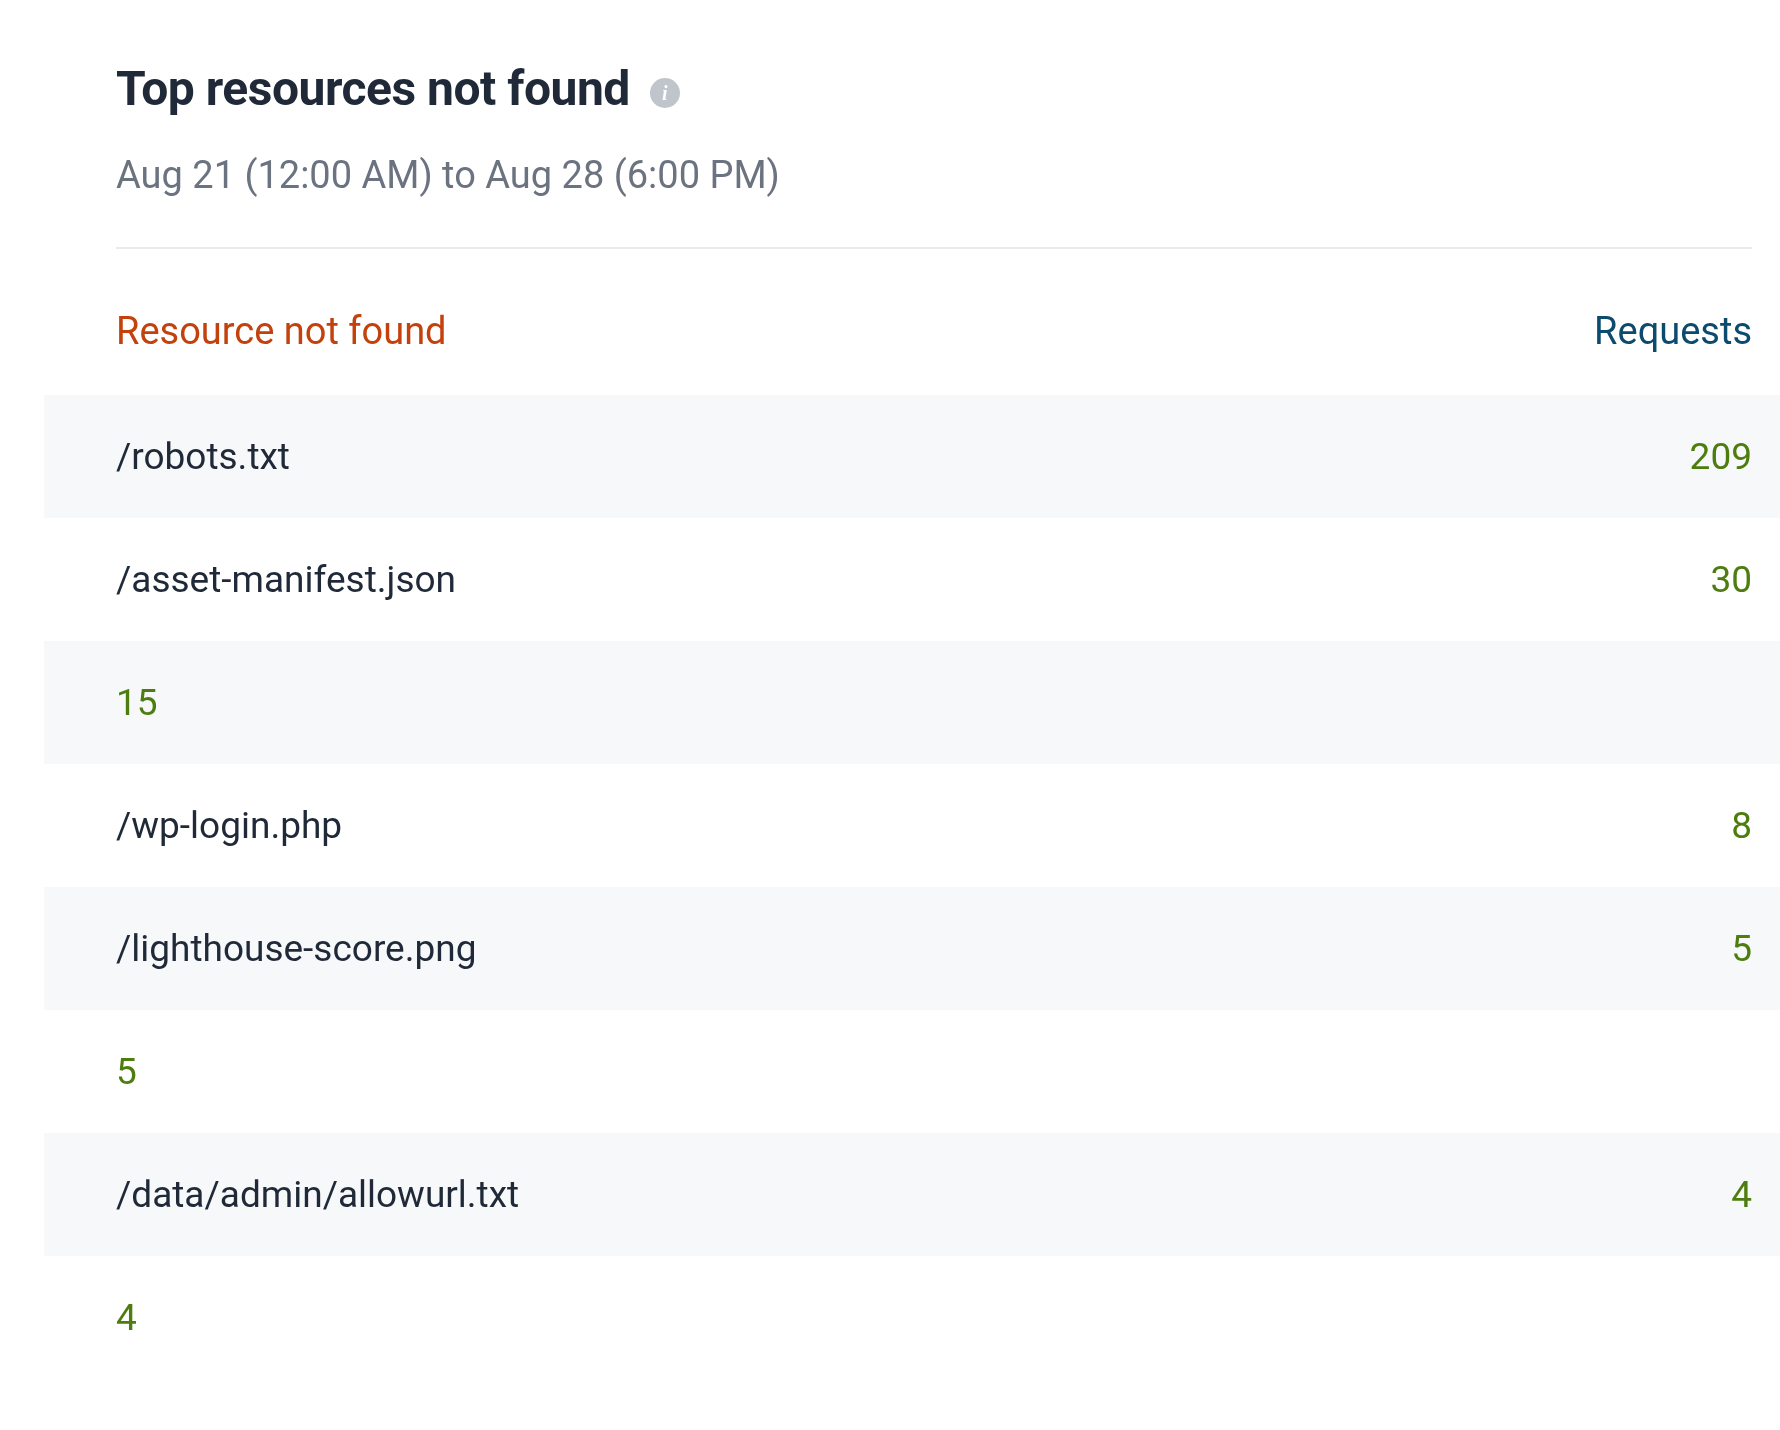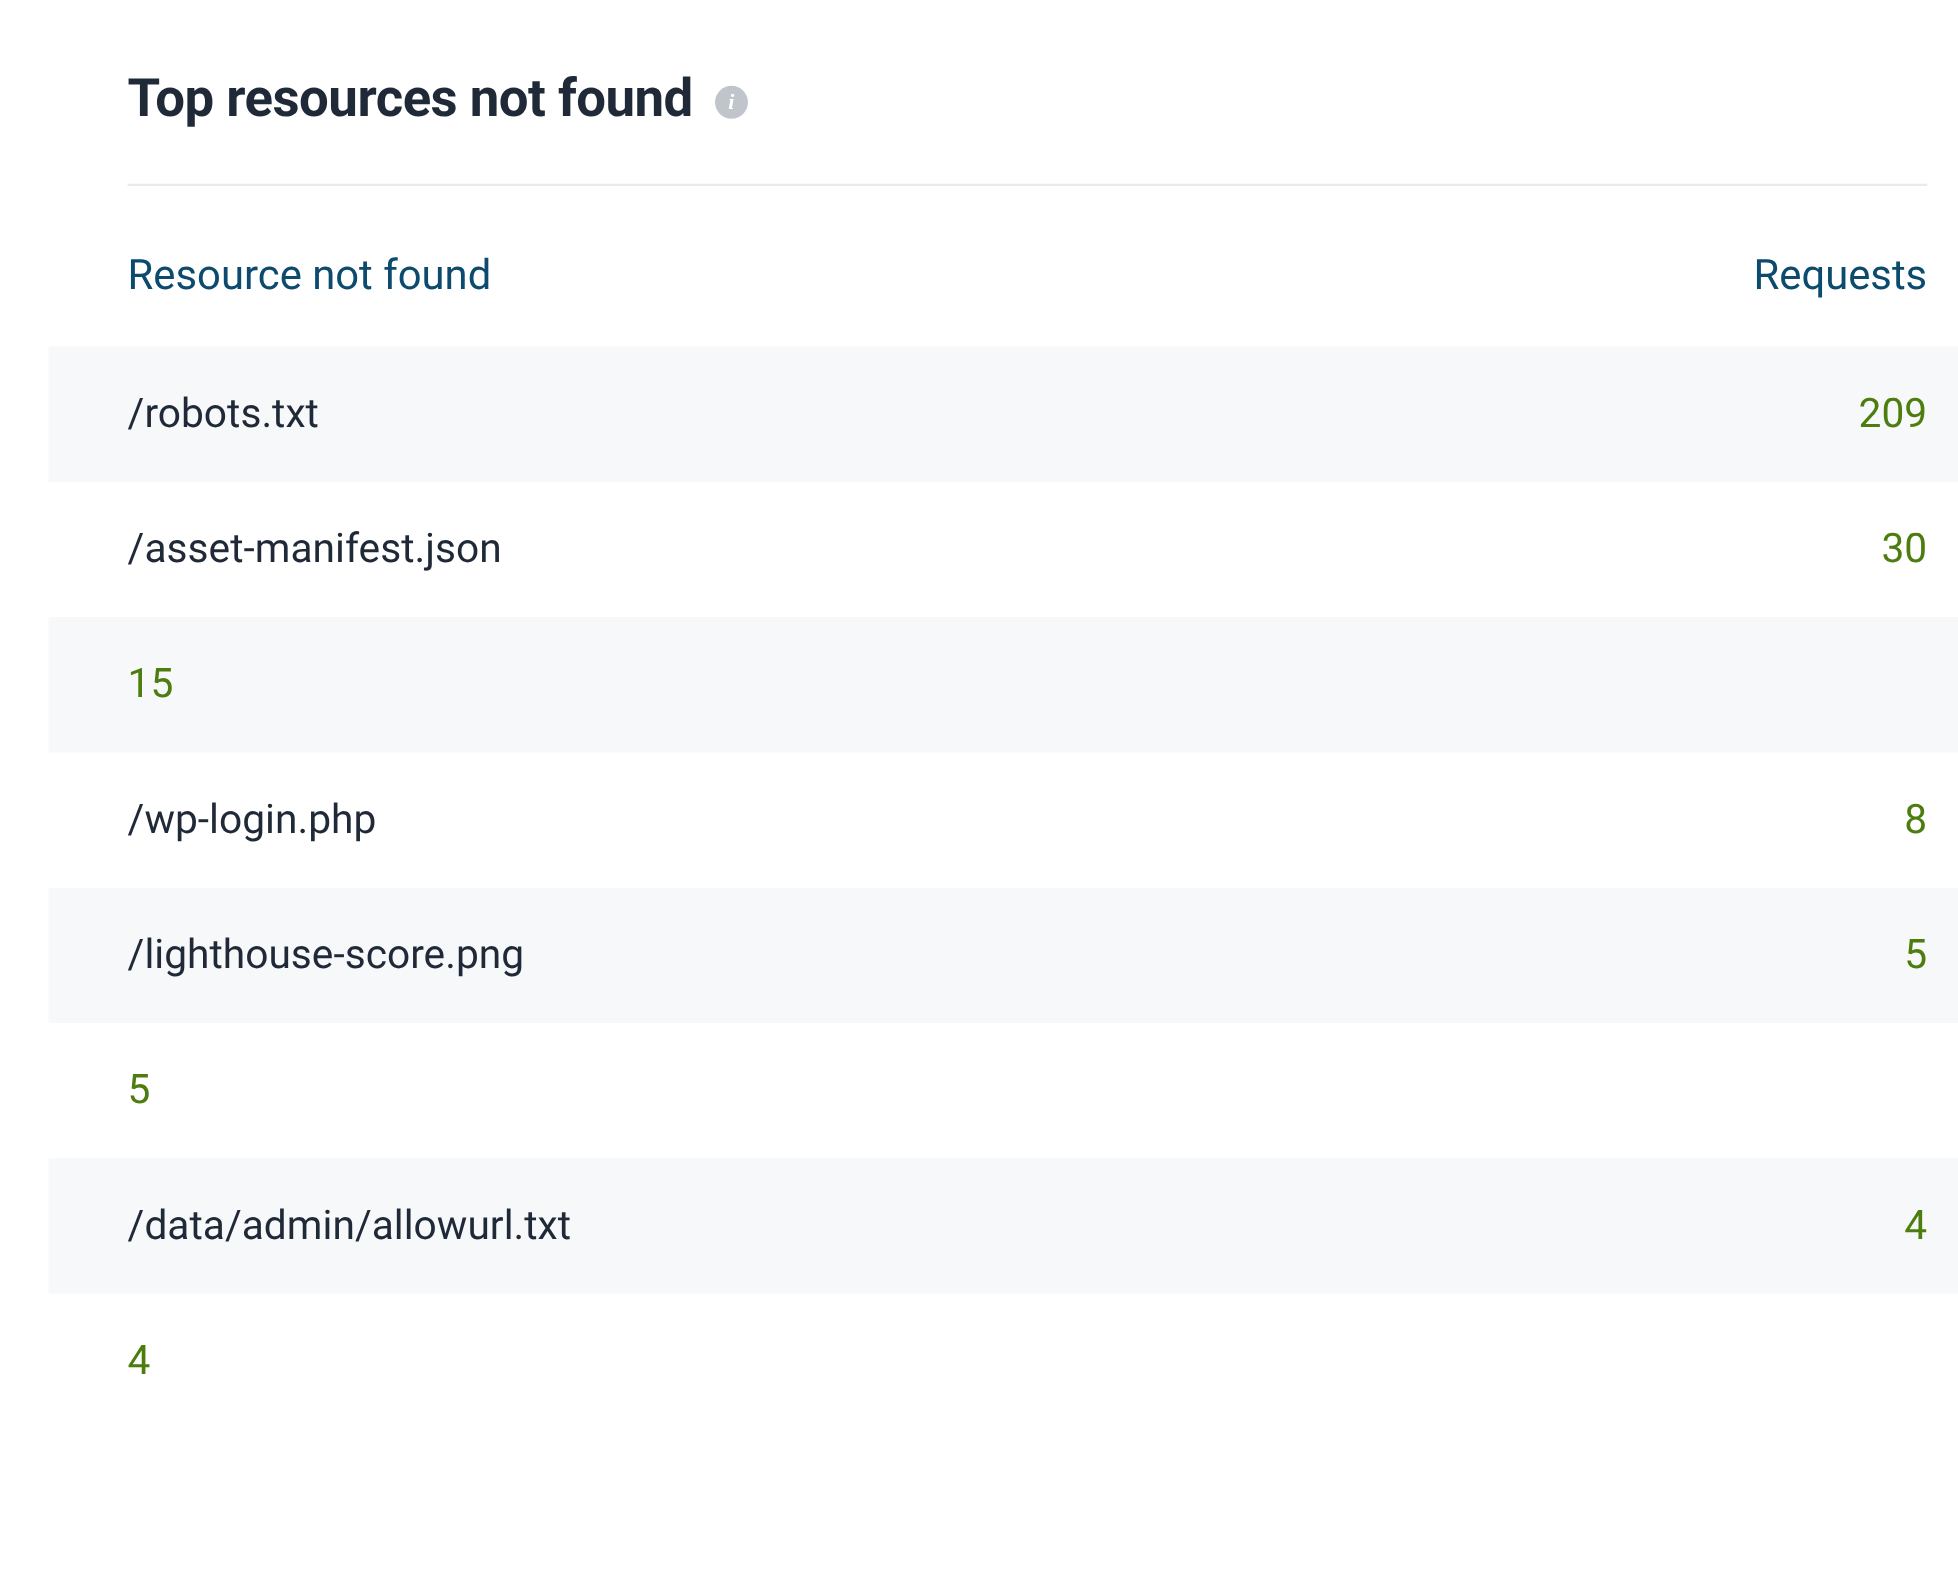--- a/index.html
+++ b/index.html
@@ -66,21 +66,21 @@
       margin-top: 60px;
     }
     .table-header-row {
       display: flex;
       justify-content: space-between;
       align-items: center;
       padding: 0 72px 42px 72px;
     }
     .col-resource-header {
       font-size: 38px;
-      color: #0c4a6e;
+      color: #c2410c;
       font-weight: 400;
     }
     .col-requests-header {
       font-size: 38px;
       color: #0c4a6e;
       font-weight: 400;
     }
     .table-row {
       display: flex;
       justify-content: space-between;
@@ -106,20 +106,21 @@
   </style>
 </head>
 <body>
 
 <div class="card">
   <div class="card-header">
     <div class="title-row">
       <h2 class="card-title">Top resources not found</h2>
       <span class="info-icon">i</span>
     </div>
+    <div class="date-range">Aug 21 (12:00 AM) to Aug 28 (6:00 PM)</div>
   </div>
 
   <div class="divider"></div>
 
   <div class="table">
     <div class="table-header-row">
       <div class="col-resource-header">Resource not found</div>
       <div class="col-requests-header">Requests</div>
     </div>
 

